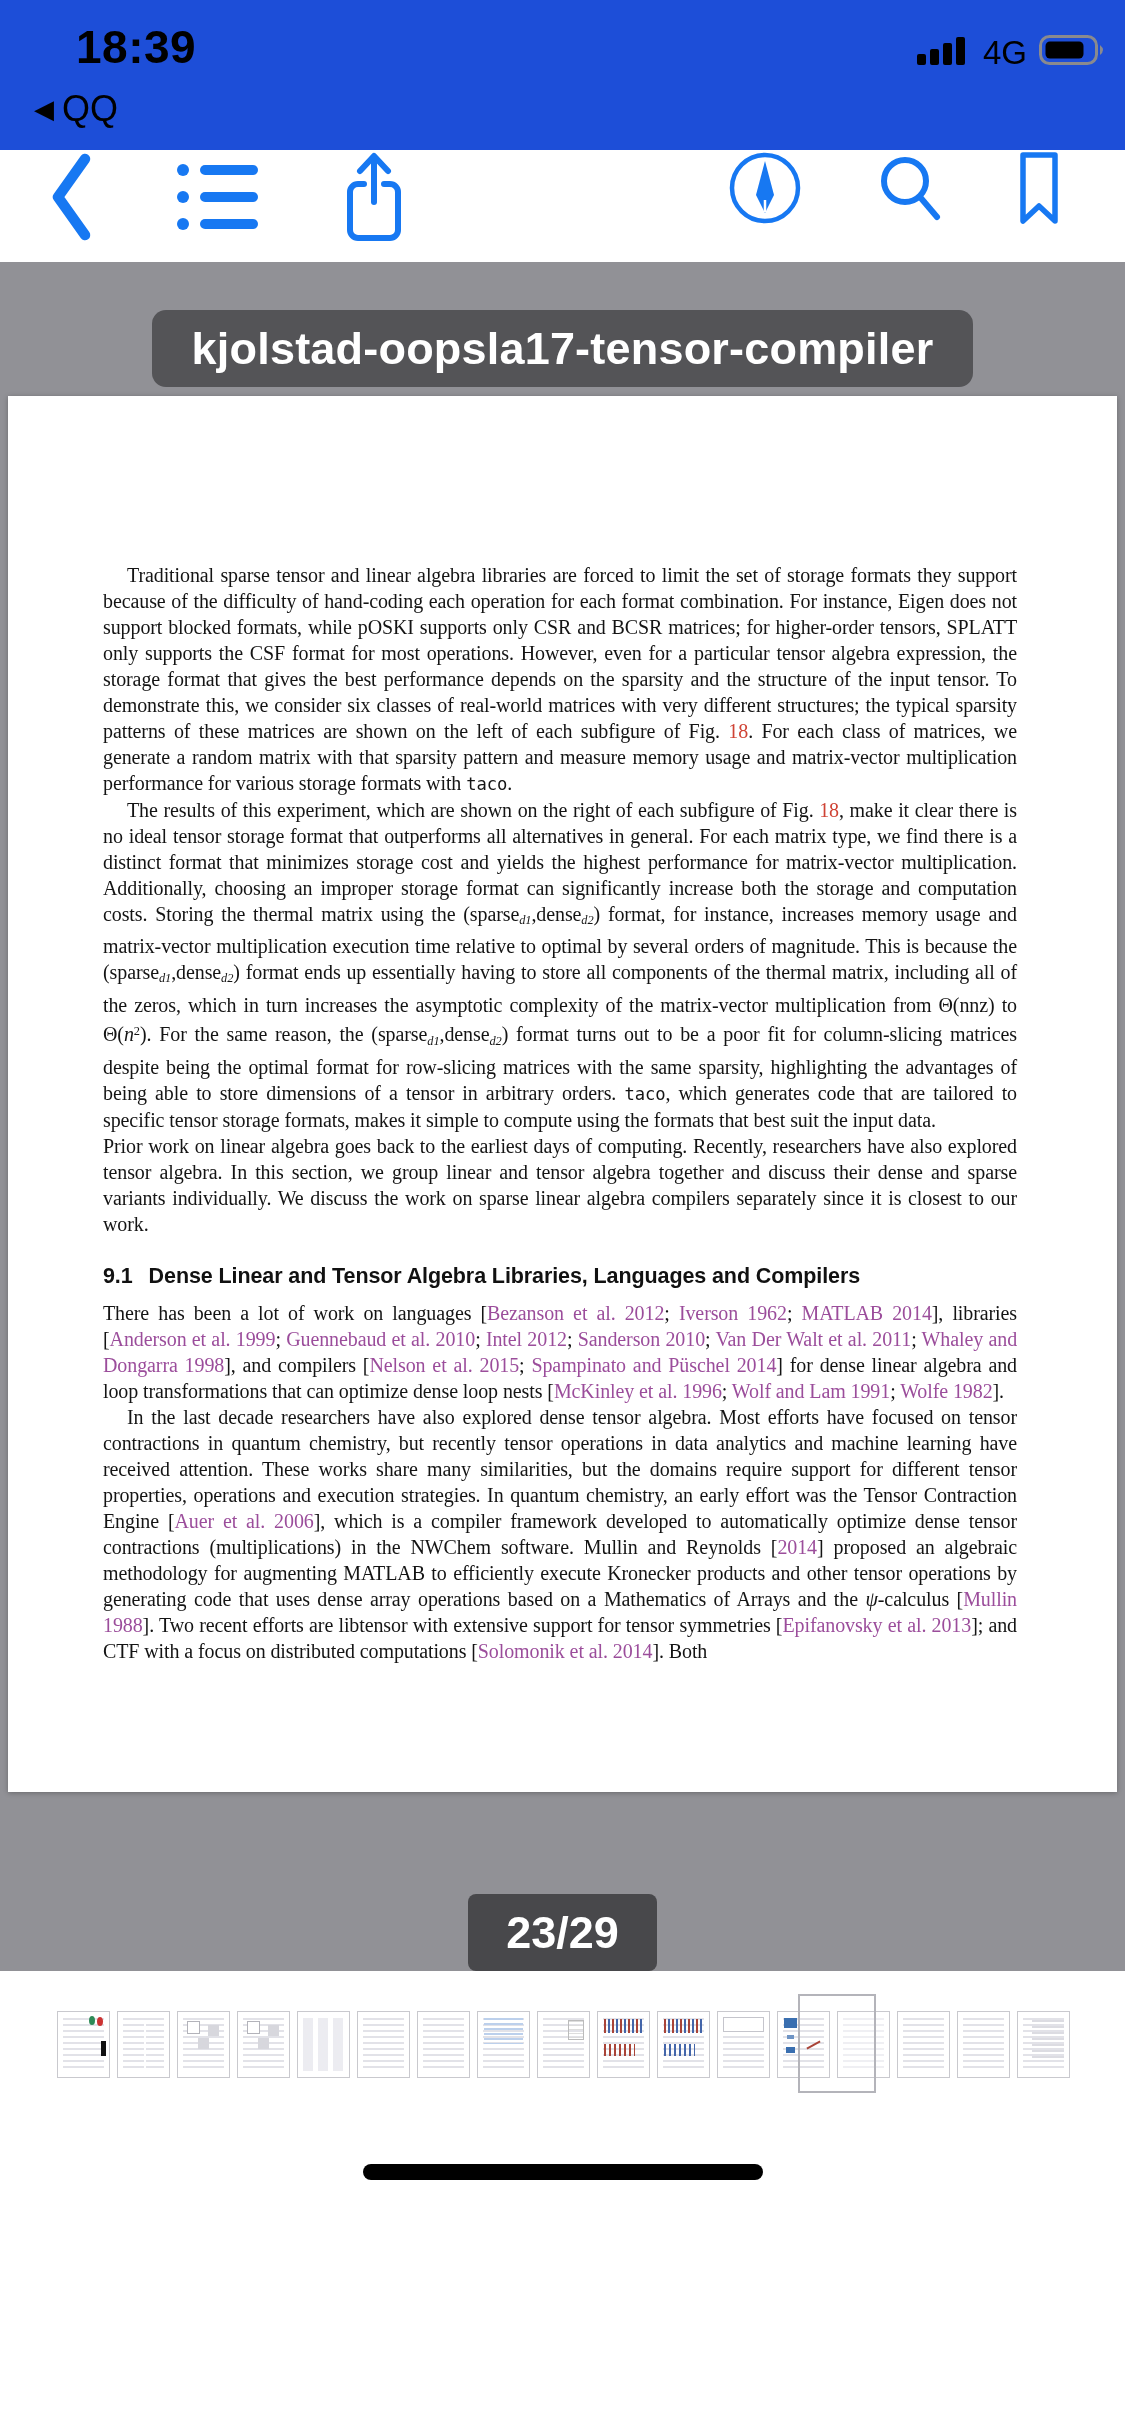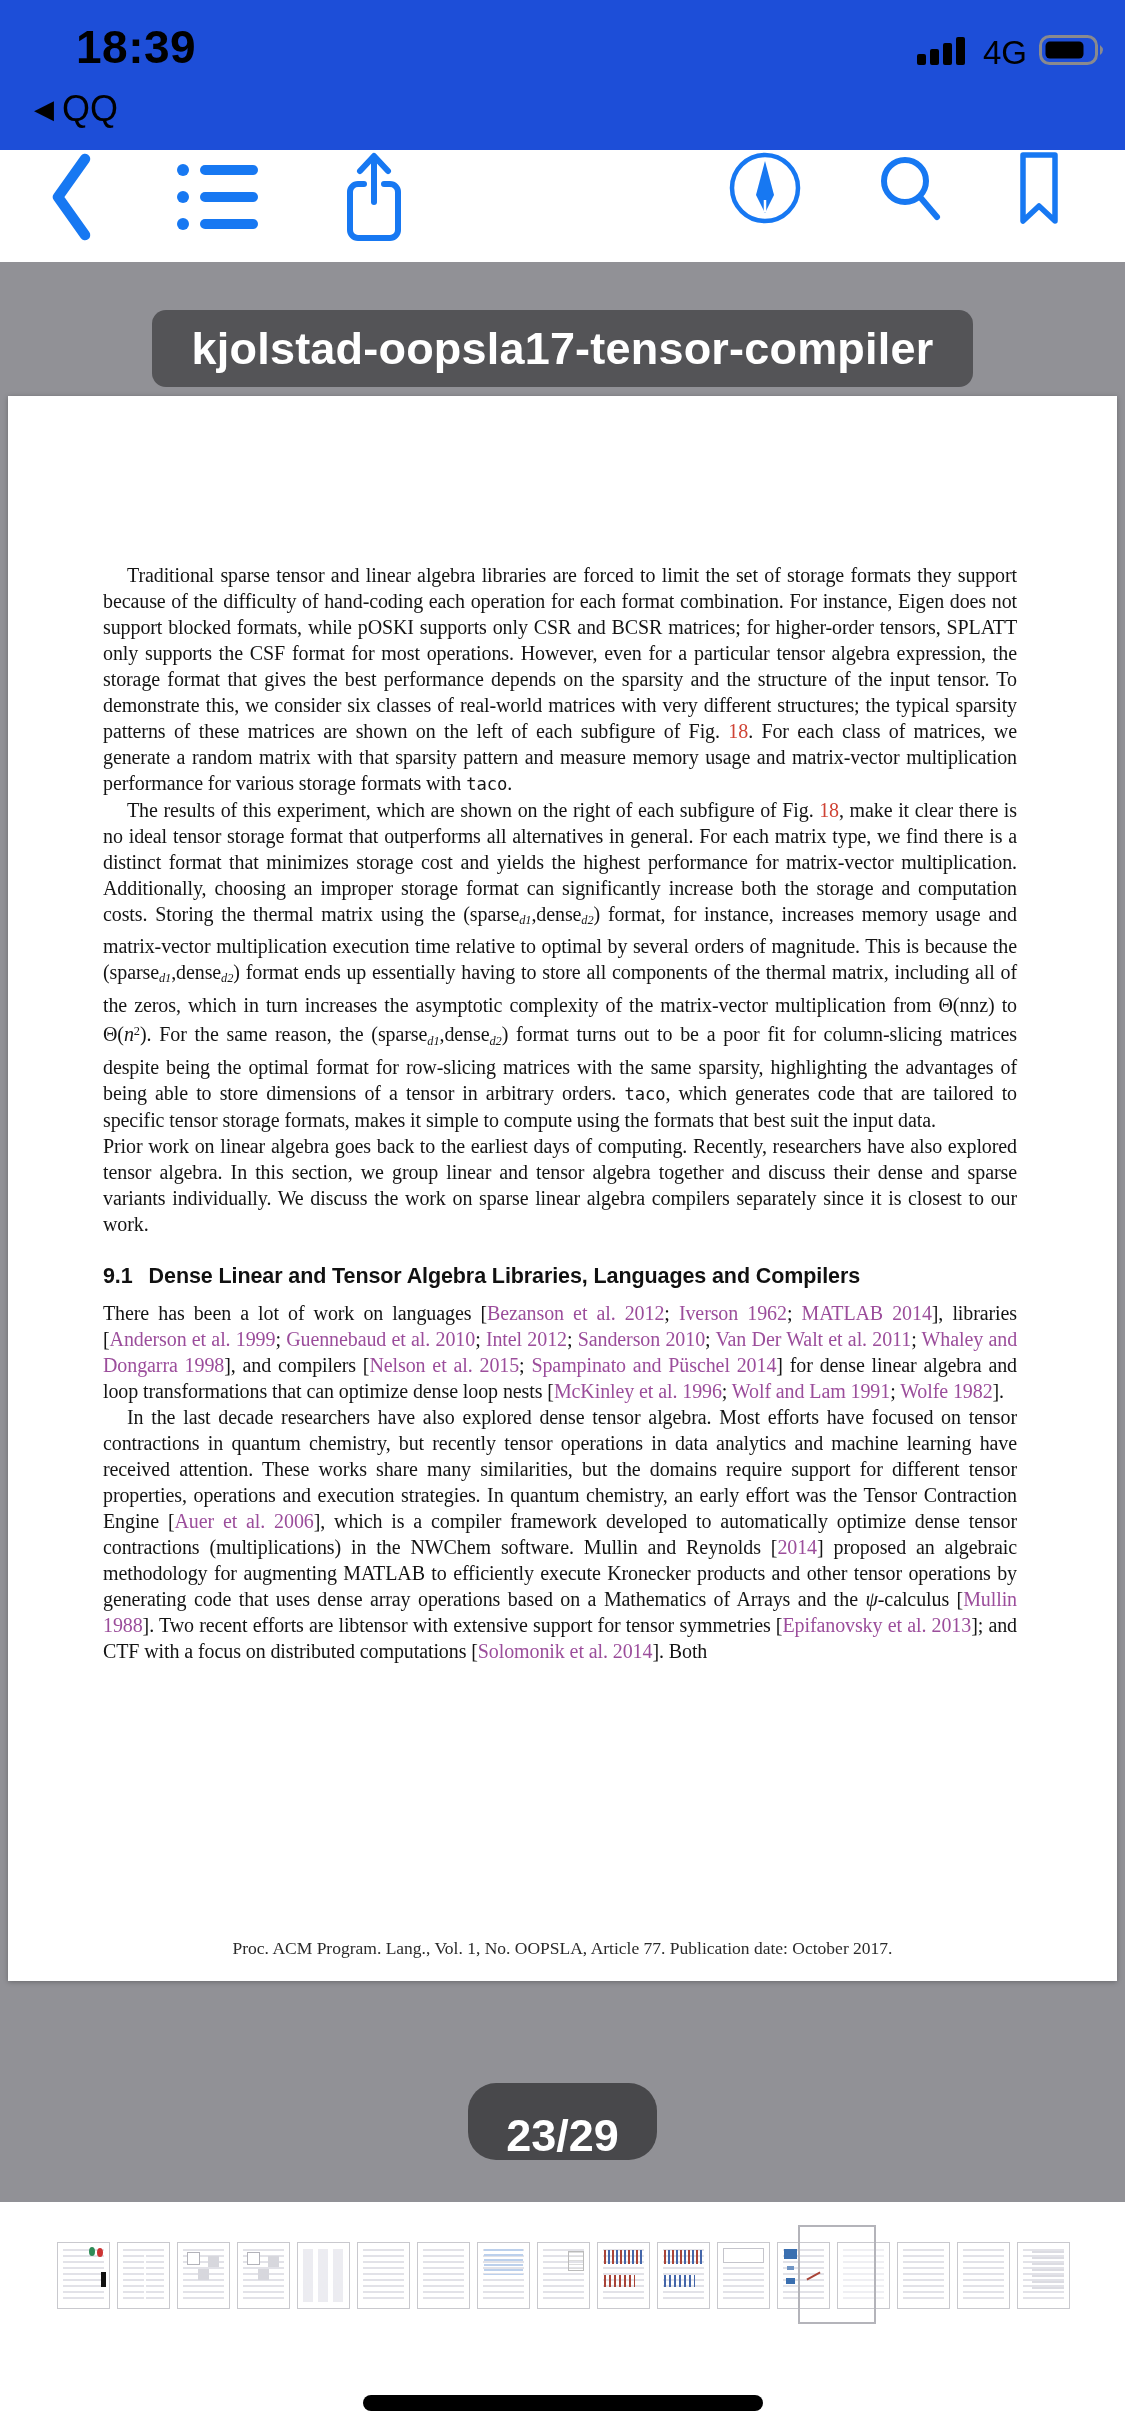--- a/index.html
+++ b/index.html
@@ -16,21 +16,21 @@
   .sb-4g { font-size:33px; color:#000; font-weight:400; }
 
   
   .toolbar { height:112px; background:#fff; display:flex; align-items:flex-start; padding:0 62px 0 48px; }
   .tb-group { display:flex; align-items:center; }
   .tb-left { gap:82px; }
   .tb-right { gap:72px; margin-left:auto; }
   .tb-btn { background:none; border:none; padding:0; cursor:pointer; display:flex; align-items:center; }
 
   
-  .docarea { height:1940px; background:#919196; display:flex; flex-direction:column; align-items:center; }
+  .docarea { height:1709px; background:#919196; display:flex; flex-direction:column; align-items:center; }
   .title-pill { margin-top:48px; height:77px; line-height:77px; padding:0 40px; border-radius:14px;
                 background:#545457; color:#fff; font-size:45px; font-weight:700; letter-spacing:0.2px;
                 white-space:nowrap; }
   .pdf-page { margin-top:9px; width:1109px; height:1585px; background:#fff; position:relative; overflow:hidden;
               box-shadow:0 1px 5px rgba(0,0,0,.28); }
   .page-inner { padding:136px 100px 0 95px; }
   .pdf-header { display:flex; justify-content:space-between; font-family:"Liberation Serif","DejaVu Serif",serif;
                 font-size:22px; color:#1d1d1d; }
   .pdf-body { margin-top:30px; font-family:"Liberation Serif","DejaVu Serif",serif; font-size:20px;
               line-height:26px; color:#141414; text-align:justify; letter-spacing:-0.1px; }
@@ -43,21 +43,21 @@
   .seg-sub { font-size:0.62em; vertical-align:-0.28em; font-style:italic; }
   .seg-sup { font-size:0.62em; vertical-align:0.5em; }
   .sec-h1 { margin:28px 0 12px; font-size:23px; font-weight:700; color:#111;
             font-family:"Liberation Sans","DejaVu Sans",sans-serif; }
   .sec-h1 .num { margin-right:22px; }
   .sec-h2 { margin:26px 0 11px; font-size:21.5px; font-weight:700; color:#111;
             font-family:"Liberation Sans","DejaVu Sans",sans-serif; }
   .sec-h2 .num { margin-right:16px; }
   .pdf-footer { position:absolute; left:0; right:0; top:1542px; text-align:center;
                 font-family:"Liberation Serif","DejaVu Serif",serif; font-size:17.5px; color:#2a2a2a; }
-  .page-pill { margin-top:102px; height:77px; line-height:77px; padding:14px 38px; border-radius:28px;
+  .page-pill { margin-top:102px; height:77px; line-height:77px; padding:0 38px; border-radius:8px;
                background:#48484b; color:#fff; font-size:45px; font-weight:700; }
 
   
   .thumbstrip { position:relative; height:234px; background:#fff; }
   .thumb-row { position:absolute; left:57px; top:40px; display:flex; gap:7px; }
   .thumb { width:53px; height:67px; background:#fff; border:1px solid #c9c9ce; position:relative;
            padding:6px 5px; background-image:repeating-linear-gradient(to bottom,#e2e2e8 0 2px,transparent 2px 6px);
            background-origin:content-box; background-clip:content-box; }
   .t-lighttext { background-image:repeating-linear-gradient(to bottom,#efeff3 0 2px,transparent 2px 6px); }
   .t-badges::after { content:""; position:absolute; top:4px; right:14px; width:6px; height:9px; border-radius:50%;

